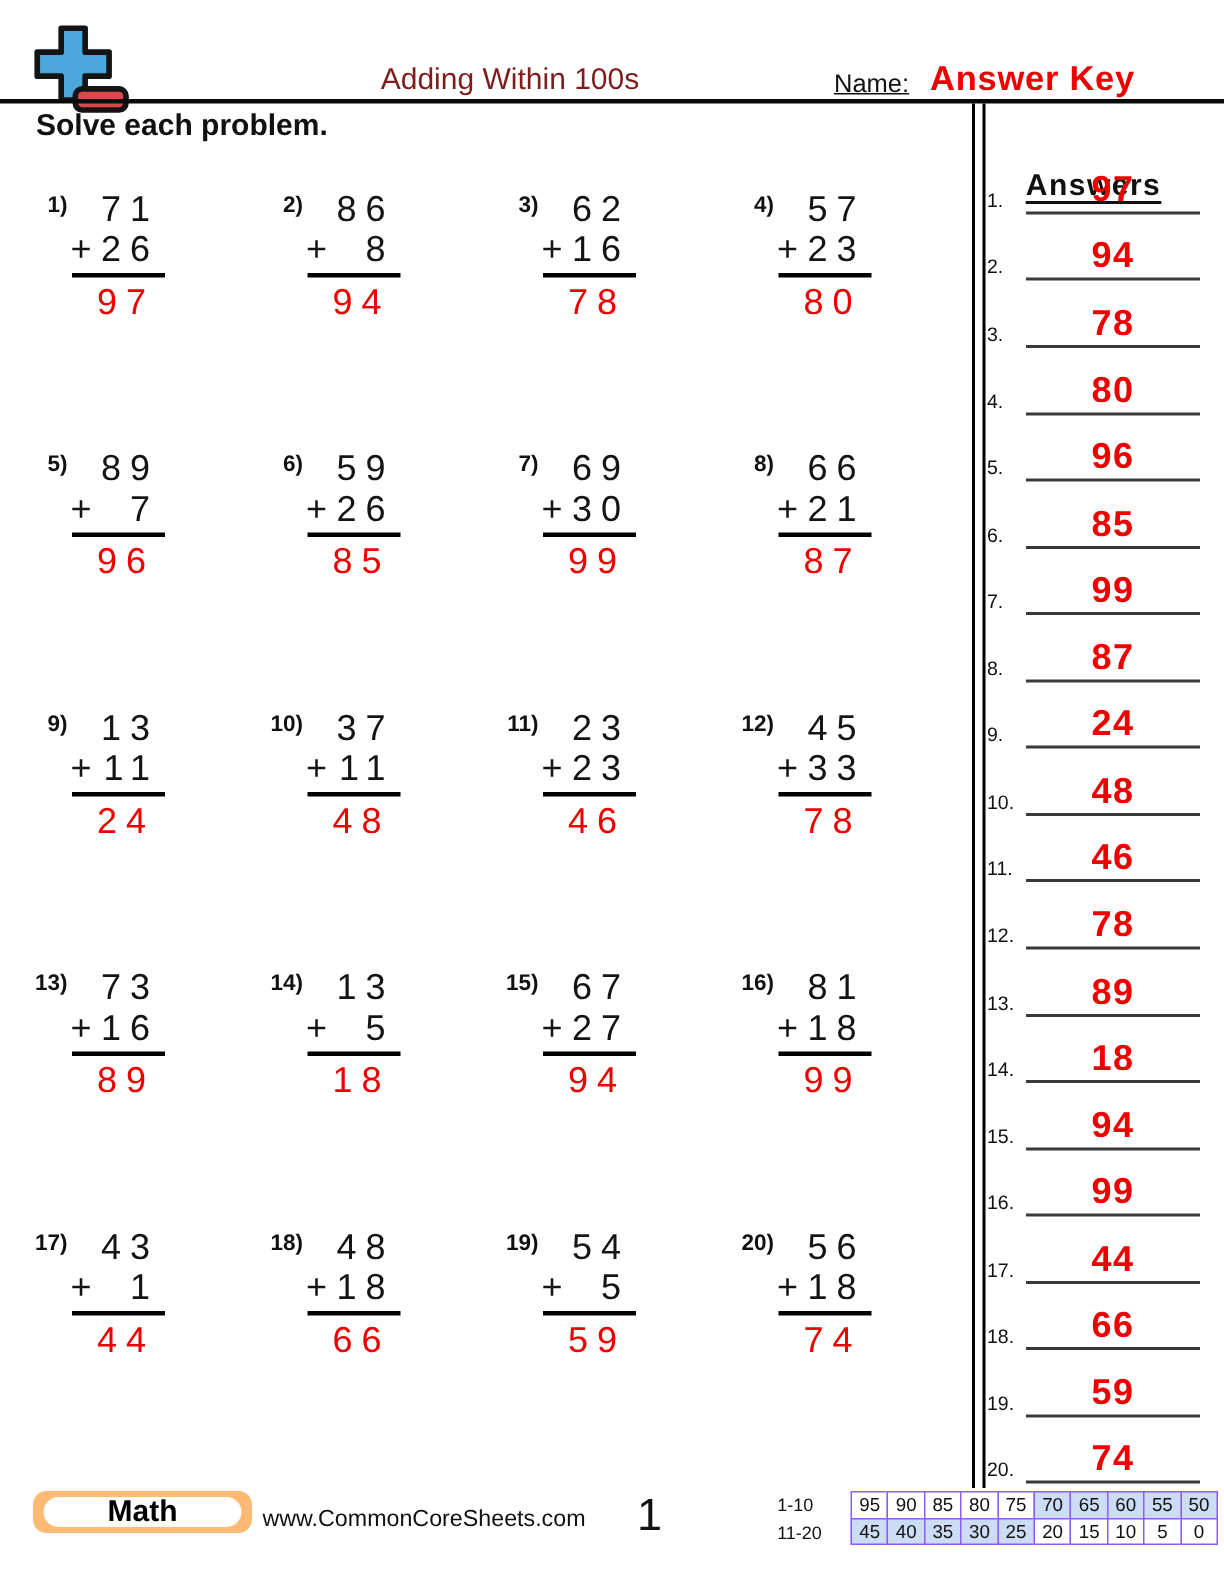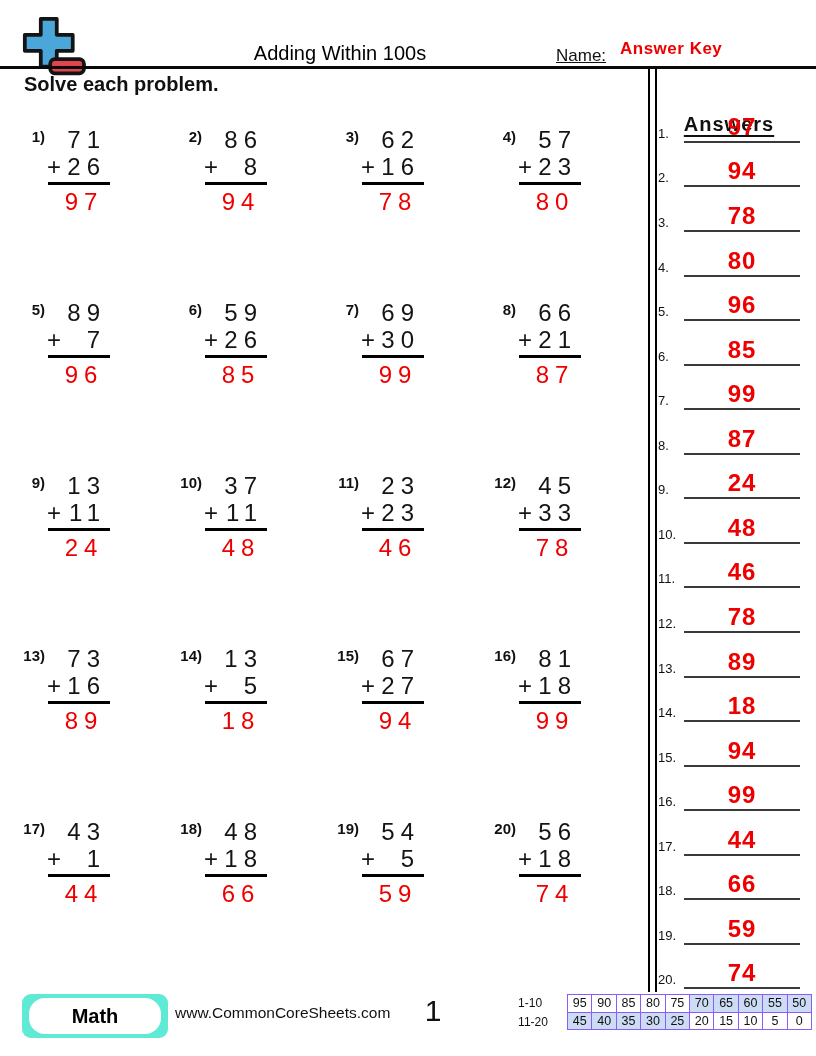--- a/index.html
+++ b/index.html
@@ -3,23 +3,23 @@
 <meta charset="utf-8">
 <style>
   html,body { margin:0; padding:0; background:#fff; }
   .sheet {
     position:relative; width:816px; height:1056px; background:#fff;
     font-family:"Liberation Sans", sans-serif; color:#111; overflow:hidden;
   }
 
   
   .logo { position:absolute; left:16px; top:16px; }
-  .title { position:absolute; left:208px; top:42px; width:264px; text-align:center; font-size:20px; color:#000000; }
+  .title { position:absolute; left:208px; top:42px; width:264px; text-align:center; font-size:20px; color:#7f1d1d; }
   .name-label { position:absolute; left:556px; top:46px; font-size:17px;text-decoration:underline; }
-  .answer-key { position:absolute; left:620px; top:39px; font-size:17px; font-weight:bold; color:var(--accent-red,#ee0000); letter-spacing:0.5px; }
+  .answer-key { position:absolute; left:620px; top:39px; font-size:23px; font-weight:bold; color:var(--accent-red,#ee0000); letter-spacing:0.5px; }
   .top-rule { position:absolute; left:0; top:66px; width:816px; height:3px; background:#0a0a0a; }
   .instructions { position:absolute; left:24px; top:73px; font-size:20px; font-weight:bold; }
 
   
   .sep { position:absolute; left:648px; top:69px; height:923px; width:5px; border-left:2px solid #000; border-right:2px solid #000; }
   .answers-title { position:absolute; left:658px; top:74px; width:142px; text-align:center; font-size:20px; font-weight:bold;
                    text-decoration:underline; text-underline-offset:4px; letter-spacing:1px;margin-top:39px; }
   .alist { position:absolute; left:658px; top:98.4px; width:142px; }
   .aitem { height:44.55px; display:flex; align-items:flex-end; }
   .anum  { width:26px; font-size:13px; padding-bottom:2px; }
@@ -31,21 +31,21 @@
   .problem { display:flex; align-items:flex-start; }
   .pnum { width:30px; flex:none; text-align:right; font-weight:bold; font-size:15px; padding-top:2px; }
   .pcol { margin-left:3px; width:62px; font-size:24px; letter-spacing:6px; line-height:27px; color:#141414; }
   .ptop { text-align:right; padding-right:4px; }
   .pbot { display:flex; justify-content:space-between; align-items:baseline; border-bottom:3px solid #000; padding-bottom:2px; }
   .pbot .plus { letter-spacing:0; margin-left:-1px; }
   .pbot .pval { padding-right:4px; }
   .pans { color:var(--answer-red,#ee0000); text-align:center; padding-left:10px; padding-top:3px; }
 
   
-  .badge { position:absolute; left:22px; top:994px; width:146px; height:44px; background:#5eead4; border-radius:9px; }
+  .badge { position:absolute; left:22px; top:994px; width:146px; height:28px; background:#fdba74; border-radius:9px; }
   .badge-pill { position:absolute; left:7px; right:7px; top:4px; bottom:4px; background:#fff; border-radius:16px;
                 display:flex; align-items:center; justify-content:center; font-weight:bold; font-size:20px; color:#000; }
   .site { position:absolute; left:175px; top:1004px; font-size:15.5px; }
   .pageno { position:absolute; left:408px; top:994px; width:50px; text-align:center; font-size:30px; }
   .score { position:absolute; right:4px; top:994px; }
   .srow { display:flex; }
   .slabel { width:46px; text-align:left; padding-right:4px; font-size:12px; line-height:18.5px; }
   .scells { display:flex; }
   .scell { width:23.4px; height:16.5px; border:1px solid #8b5cf6; margin-left:-1px;
            display:flex; align-items:center; justify-content:center; font-size:12.5px; background:#fff; }

